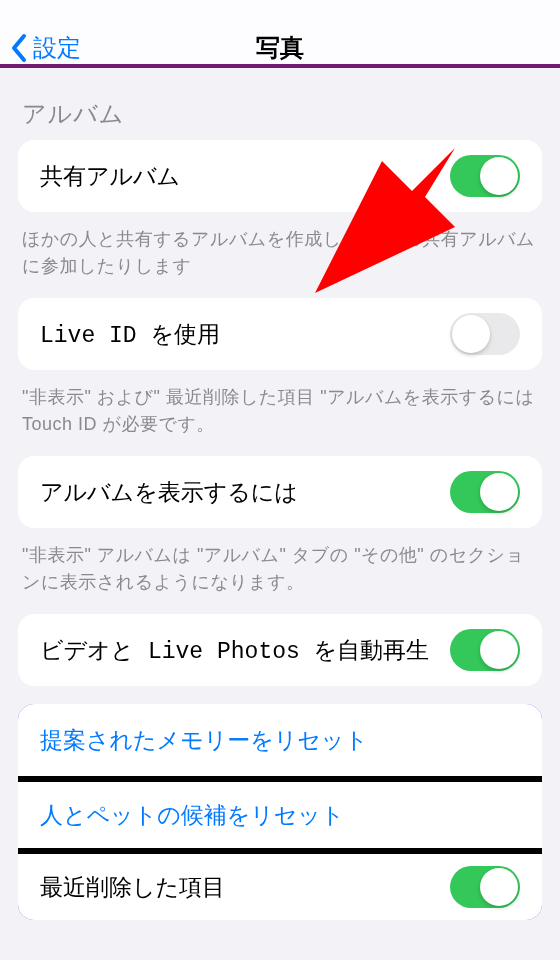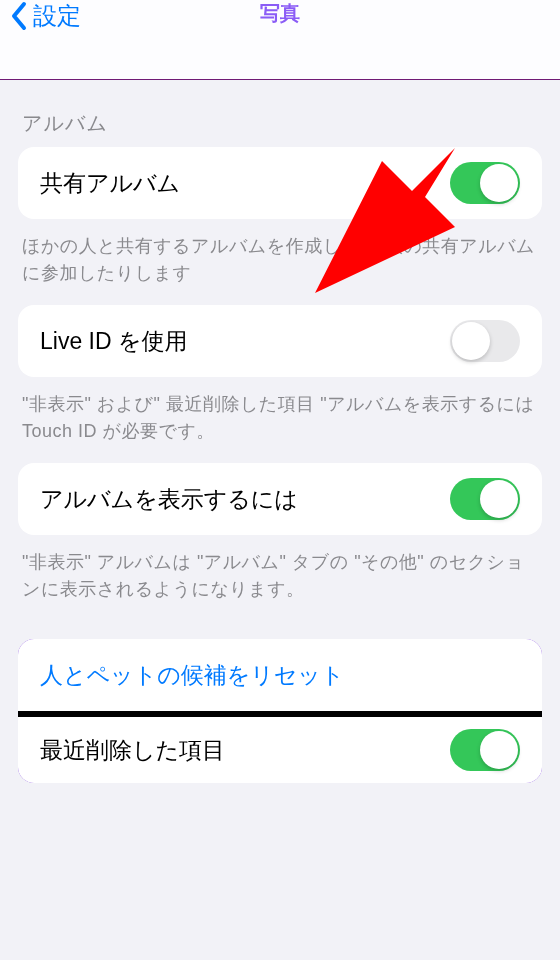--- a/index.html
+++ b/index.html
@@ -6,25 +6,25 @@
     body {
       width: 560px;
       height: 960px;
       background: #f2f2f7;
       font-family: -apple-system, "Helvetica Neue", Arial, sans-serif;
       overflow: hidden;
       position: relative;
     }
     .navbar {
       background: #fdfdff;
-      height: 80px;
+      height: 68px;
       display: flex;
-      align-items: flex-start;
+      align-items: flex-end;
       position: relative;
-      border-bottom: 1px solid #701a75;
+      border-bottom: 4px solid #701a75;
     }
     .back-button {
       display: flex;
       align-items: center;
       padding-left: 10px;
       color: #007aff;
       font-size: 24px;
       gap: 6px;
       cursor: pointer;
     }
@@ -34,38 +34,39 @@
       stroke: #007aff;
       stroke-width: 4;
       fill: none;
       stroke-linecap: round;
       stroke-linejoin: round;
     }
     .title {
       position: absolute;
       left: 50%;
       transform: translateX(-50%);
-      font-size: 20px;
+      font-size: 24px;
       font-weight: 600;
-      color: #8b5cf6;
+      color: #000000;
     }
     .content {
       padding: 0;
     }
     .section-header {
       padding: 30px 22px 10px 22px;
       color: #8a8a8e;
-      font-size: 20px;
+      font-size: 24px;
       letter-spacing: 1px;
     }
     .cell-group {
       margin: 0 18px;
       background: #6d28d9;
       border-radius: 16px;
       overflow: hidden;
+      font-family: Liberation Mono, monospace;
     }
     .cell {
       display: flex;
       align-items: center;
       justify-content: space-between;
       padding: 0 22px;
       min-height: 72px;
       background: #fff;
     }
     .cell + .cell {
@@ -156,24 +157,35 @@
   <div class="cell-group">
     <div class="cell">
       <span class="cell-label">アルバムを表示するには</span>
       <div class="toggle on">
         <div class="toggle-knob"></div>
       </div>
     </div>
   </div>
   <div class="footer-text">"非表示" アルバムは "アルバム" タブの "その他" のセクションに表示されるようになります。</div>
 
+  <div class="cell-group">
+    <div class="cell">
+      <span class="cell-label">ビデオと Live Photos を自動再生</span>
+      <div class="toggle on">
+        <div class="toggle-knob"></div>
+      </div>
+    </div>
+  </div>
 
   <div class="spacer"></div>
 
   <div class="cell-group">
+    <div class="cell">
+      <span class="cell-label link">提案されたメモリーをリセット</span>
+    </div>
     <div class="cell">
       <span class="cell-label link">人とペットの候補をリセット</span>
     </div>
     <div class="cell">
       <span class="cell-label">最近削除した項目</span>
       <div class="toggle on">
         <div class="toggle-knob"></div>
       </div>
     </div>
   </div>

